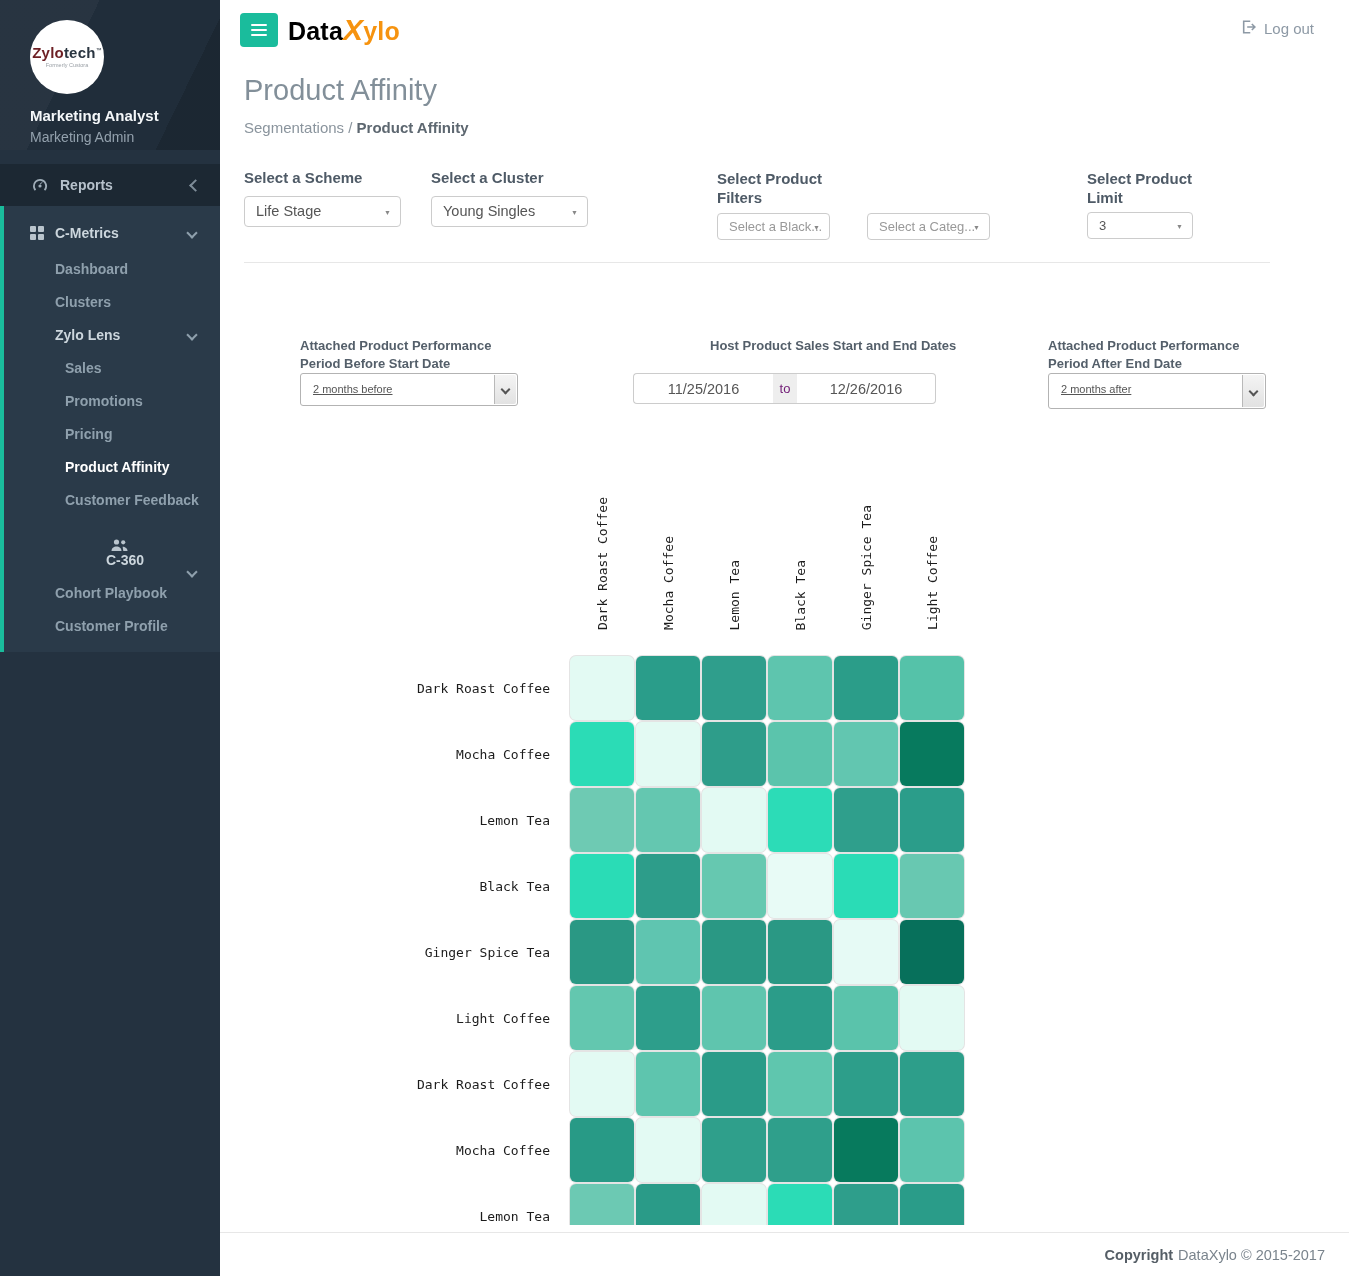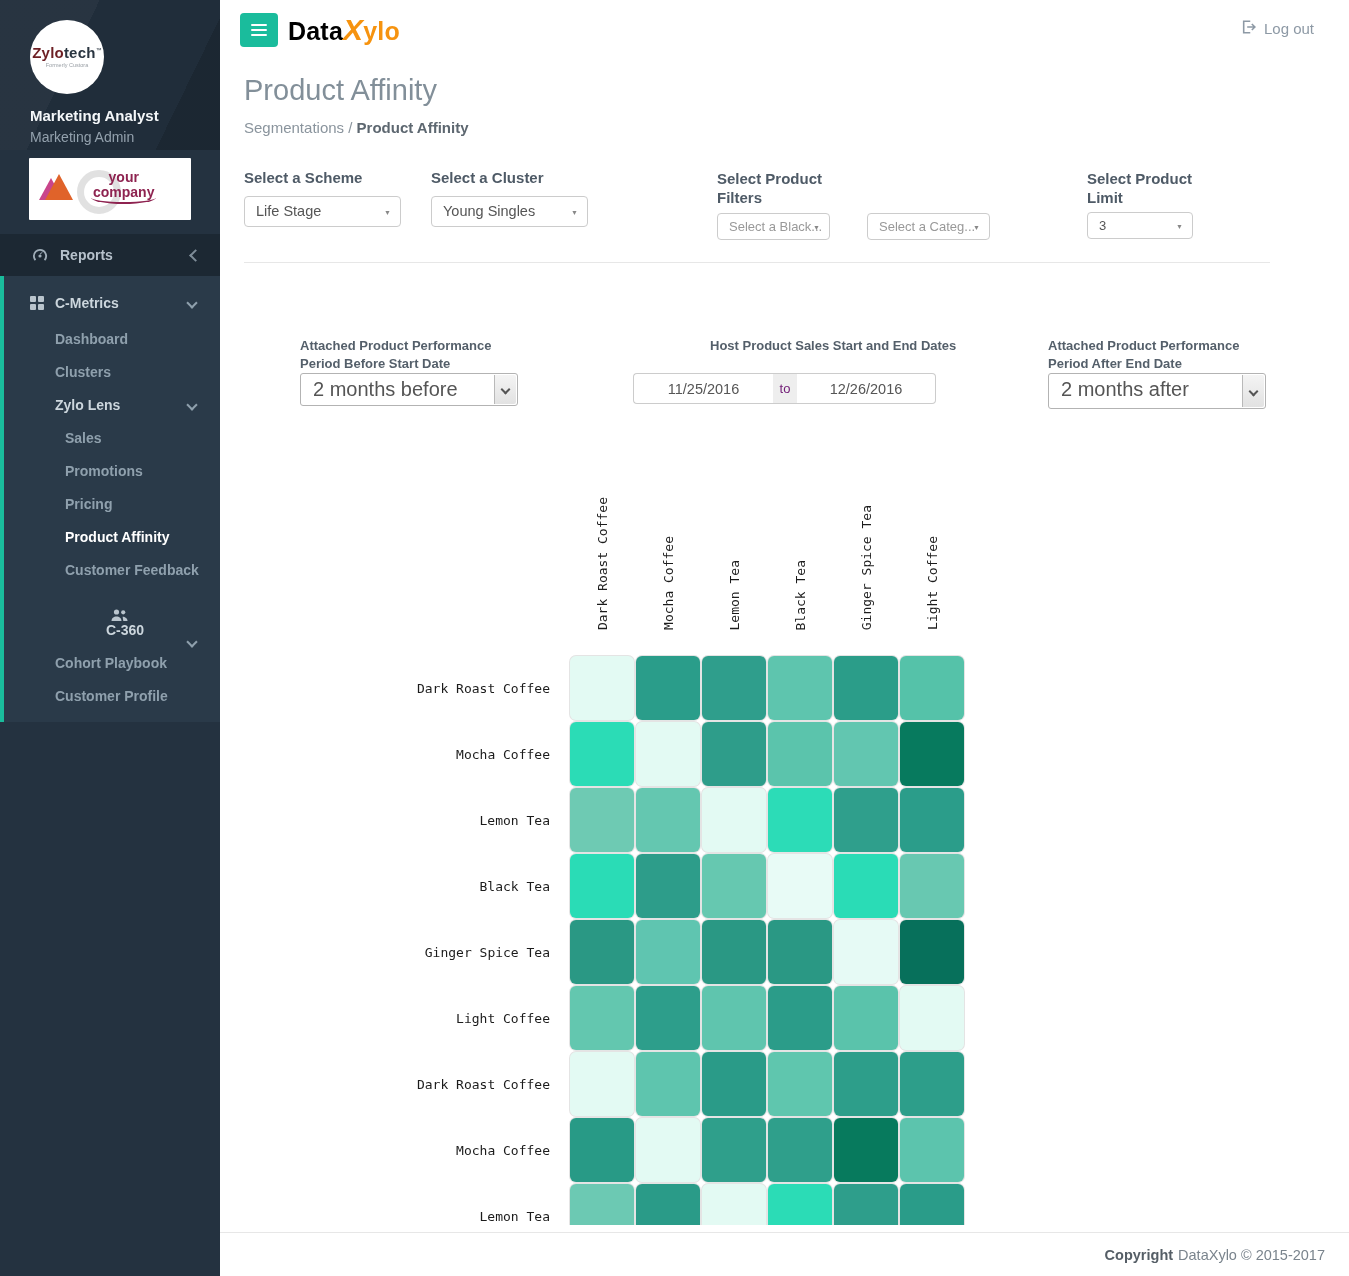--- a/index.html
+++ b/index.html
@@ -76,21 +76,21 @@
   .crumbs .cur{color:#5d6770;font-weight:bold;}
   .f-label{position:absolute;font-weight:bold;font-size:15px;color:#4e5a66;line-height:1.25;}
   .ctl-label{position:absolute;font-weight:bold;font-size:13px;color:#545f6a;line-height:1.4;}
   .sel{position:absolute;border:1px solid #ccc;border-radius:4px;background:#fff;box-sizing:border-box;cursor:pointer;}
   .sel .val{padding:0 22px 0 11px;line-height:29px;font-size:14.5px;color:#555;white-space:nowrap;overflow:hidden;display:block;}
   .sel.small .val{line-height:25px;font-size:13px;}
   .sel .caret{position:absolute;right:9px;top:50%;transform:translateY(-50%);font-size:7px;color:#888;}
   .sel .ph{color:#999;}
   .divider{position:absolute;left:24px;top:202px;width:1026px;height:1px;background:#e7e7e7;}
   .nsel{position:absolute;border:1px solid #b3b3b3;border-radius:3px;background:#fff;box-sizing:border-box;cursor:pointer;}
-  .nsel .val{padding:0 32px 0 12px;line-height:31px;font-size:20px;color:#555;display:block;white-space:nowrap;}
+  .nsel .val{padding:0 32px 0 12px;line-height:31px;font-size:11px;color:#555;display:block;white-space:nowrap;text-decoration:underline;}
   .nsel .arr{position:absolute;right:1px;top:1px;bottom:1px;width:21px;background:linear-gradient(#f4f4f4,#e2e2e2);
     border-left:1px solid #b9b9b9;border-radius:0 2px 2px 0;display:flex;align-items:center;justify-content:center;color:#555;}
   .nsel .arr .chev{width:5px;height:5px;}
   .dg{position:absolute;display:flex;height:31px;}
   .dg input{border:1px solid #ccc;text-align:center;font-size:14.5px;color:#555;box-sizing:border-box;height:31px;
     font-family:"Liberation Sans",sans-serif;background:#fff;padding:0;}
   .dg .start{width:140px;border-radius:4px 0 0 4px;border-right:none;}
   .dg .to{width:24px;background:#eee;border-top:1px solid #ccc;border-bottom:1px solid #ccc;
     display:flex;align-items:center;justify-content:center;font-size:13px;color:#701a75;}
   .dg .end{width:139px;border-radius:0 4px 4px 0;border-left:none;}
@@ -112,29 +112,20 @@
 <div class="sidebar">
   <div class="profile">
     <div class="avatar">
       <div class="logo-main">
         <span class="logo-part1">Zylo</span><span class="logo-part2">tech</span><span class="logo-tm">™</span>
       </div>
       <div class="logo-tag">Formerly Custora</div>
     </div>
     <div class="uname">Marketing Analyst</div>
     <div class="urole">Marketing Admin</div>
-  </div>
-  <div class="company">
-    <span class="co-tri2"></span>
-    <span class="co-tri"></span>
-    <span class="co-ring"></span>
-    <span class="co-text">
-      <div>your</div>
-      <div class="l2">company</div>
-    </span>
   </div>
   <div class="reports">
     <span class="ric">
       <svg width="16" height="14" viewBox="0 0 16 14">
           <path fill="currentColor" d="M8 1A7 7 0 0 0 1 8c0 1.8.68 3.4 1.8 4.7l1.3-1.2A5.2 5.2 0 0 1 2.8 8a5.2 5.2 0 1 1 10.4 0c0 1.3-.5 2.5-1.3 3.5l1.3 1.2A7 7 0 0 0 8 1z"></path>
           <path fill="currentColor" d="M8 9.6A1.6 1.6 0 1 0 8 6.4a1.6 1.6 0 0 0 0 3.2zm.7-3l2.7-3.5-3.6 2.7z"></path>
         </svg>
     </span>
     <span>Reports</span>
     <span class="chev left"></span>

